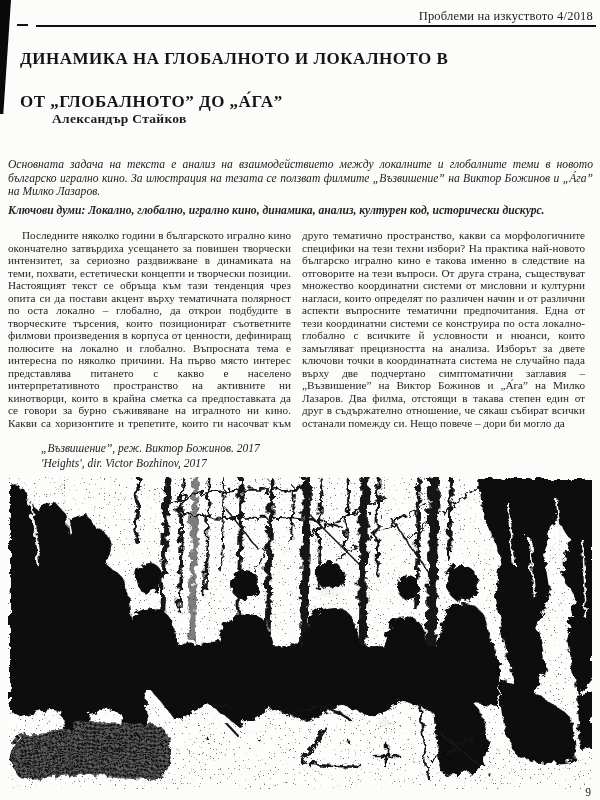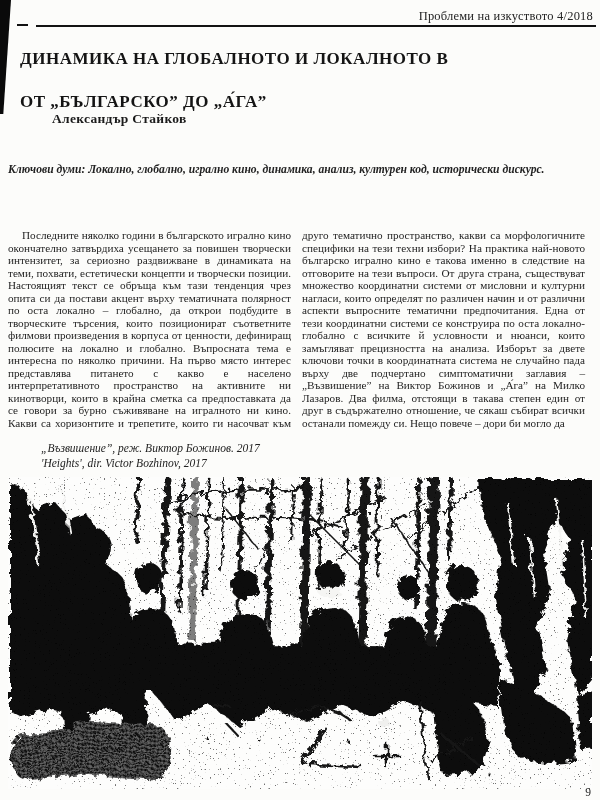--- a/index.html
+++ b/index.html
@@ -46,26 +46,27 @@
 
   <div class="scan-bar"></div>
 
   <div class="journal-header">Проблеми на изкуството 4/2018</div>
   <div class="header-dash"></div>
   <div class="header-rule"></div>
 
   <h1 class="article-title">
     <span>ДИНАМИКА НА ГЛОБАЛНОТО И ЛОКАЛНОТО В</span><br>
     <br>
-    <span>ОТ „БЪЛГАРСКО” ДО „А́ГА”</span>
+    <span>ОТ „ГЛОБАЛНОТО” ДО „А́ГА”</span>
   </h1>
 
   <div class="author">Александър Стайков</div>
 
   <div class="abstract-block">
+    <p>Основната задача на текста е анализ на взаимодействието между локалните и глобалните теми в новото българско игрално кино. За илюстрация на тезата се ползват филмите „Възвишение” на Виктор Божинов и „А́га” на Милко Лазаров.</p>
     <p class="keywords">Ключови думи: Локално, глобално, игрално кино, динамика, анализ, културен код, исторически дискурс.</p>
   </div>
 
   <div class="body-columns">
     <p class="first">Последните няколко години в българското игрално кино окончателно затвърдиха усещането за повишен творчески интензитет, за сериозно раздвижване в динамиката на теми, похвати, естетически концепти и творчески позиции. Настоящият текст се обръща към тази тенденция чрез опита си да постави акцент върху тематичната полярност по оста локално – глобално, да открои подбудите в творческите търсения, които позиционират съответните филмови произведения в корпуса от ценности, дефиниращ полюсите на локално и глобално. Въпросната тема е интересна по няколко причини. На първо място интерес представлява питането с какво е населено интерпретативното пространство на активните ни кинотворци, които в крайна сметка са предпоставката да се говори за бурно съживяване на игралното ни кино. Какви са хоризонтите и трепетите, които ги насочват към едно или</p>
     <p>друго тематично пространство, какви са морфологичните специфики на тези техни избори? На практика най-новото българско игрално кино е такова именно в следствие на отговорите на тези въпроси. От друга страна, съществуват множество координатни системи от мисловни и културни нагласи, които определят по различен начин и от различни аспекти въпросните тематични предпочитания. Една от тези координатни системи се конструира по оста локално-глобално с всичките й условности и нюанси, които замъгляват прецизността на анализа. Изборът за двете ключови точки в координатната система не случайно пада върху две подчертано симптоматични заглавия – „Възвишение” на Виктор Божинов и „А́га” на Милко Лазаров. Два филма, отстоящи в такава степен един от друг в съдържателно отношение, че сякаш събират всички останали помежду си. Нещо повече – дори би могло да</p>
   </div>
 
   <div class="figure-caption">
     <span>„Възвишение”, реж. Виктор Божинов. 2017</span><br>

